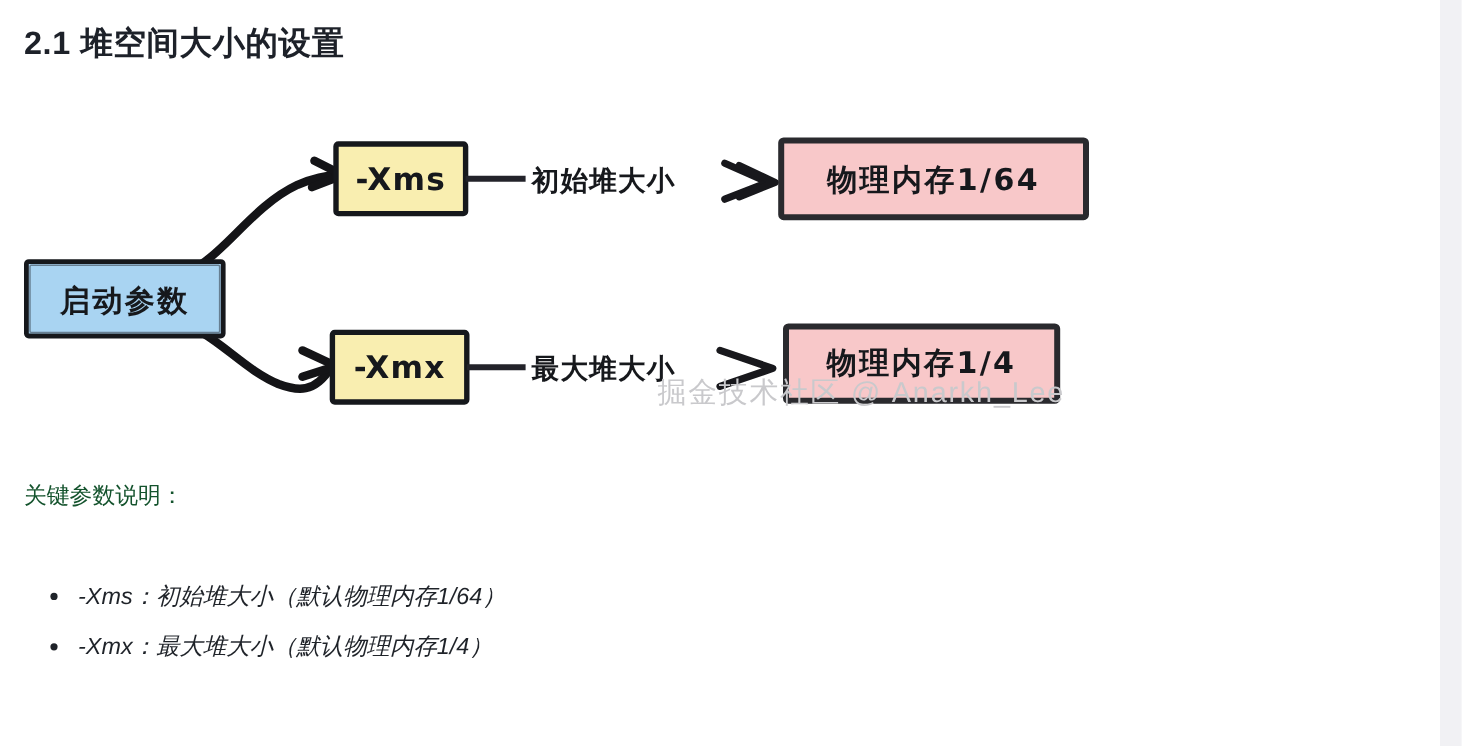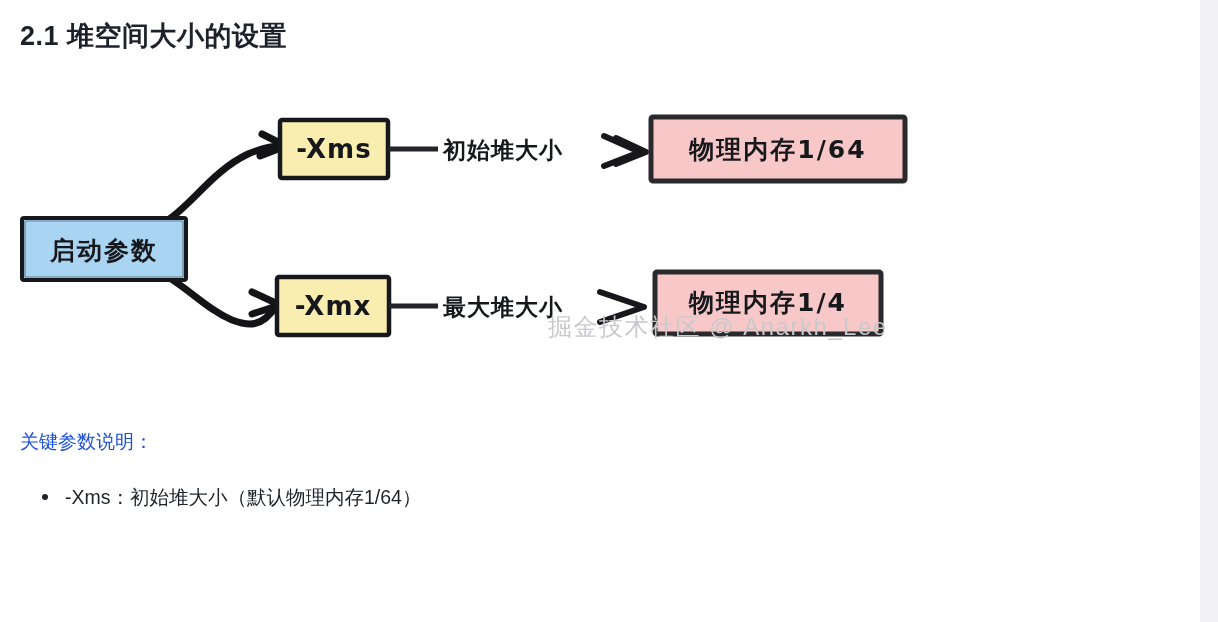--- a/index.html
+++ b/index.html
@@ -87,35 +87,36 @@
     font-family: "Liberation Sans", "DejaVu Sans", sans-serif;
     font-size: 24px;
     fill: #c9c9cc;
     letter-spacing: 1.5px;
   }
 
   
   .lead {
     position: absolute;
     left: 20px;
-    top: 428px;
+    top: 400px;
     font-size: 19px;
     line-height: 28px;
-    color: #1d4ed8;
+    color: #14532d;
     white-space: nowrap;
   }
 
   .bullet-list {
     position: absolute;
     left: 20px;
     top: 476px;
     width: 1100px;
     margin: 0;
     padding: 0;
     list-style: none;
+    font-style: italic;
   }
   .bullet-list li {
     position: relative;
     padding-left: 45px;
     font-size: 19.5px;
     line-height: 42px;
     color: #1f2329;
     white-space: nowrap;
   }
   .bullet-list li .dot {
@@ -202,17 +203,21 @@
     </svg>
   </div>
 
   <div class="lead">关键参数说明：</div>
 
   <ul class="bullet-list">
     <li>
       <span class="dot"></span>
       <span>-Xms：初始堆大小（默认物理内存1/64）</span>
     </li>
+    <li>
+      <span class="dot"></span>
+      <span>-Xmx：最大堆大小（默认物理内存1/4）</span>
+    </li>
   </ul>
 
 </div>
 
 <div class="scroll-strip"></div>
 
 </body></html>

